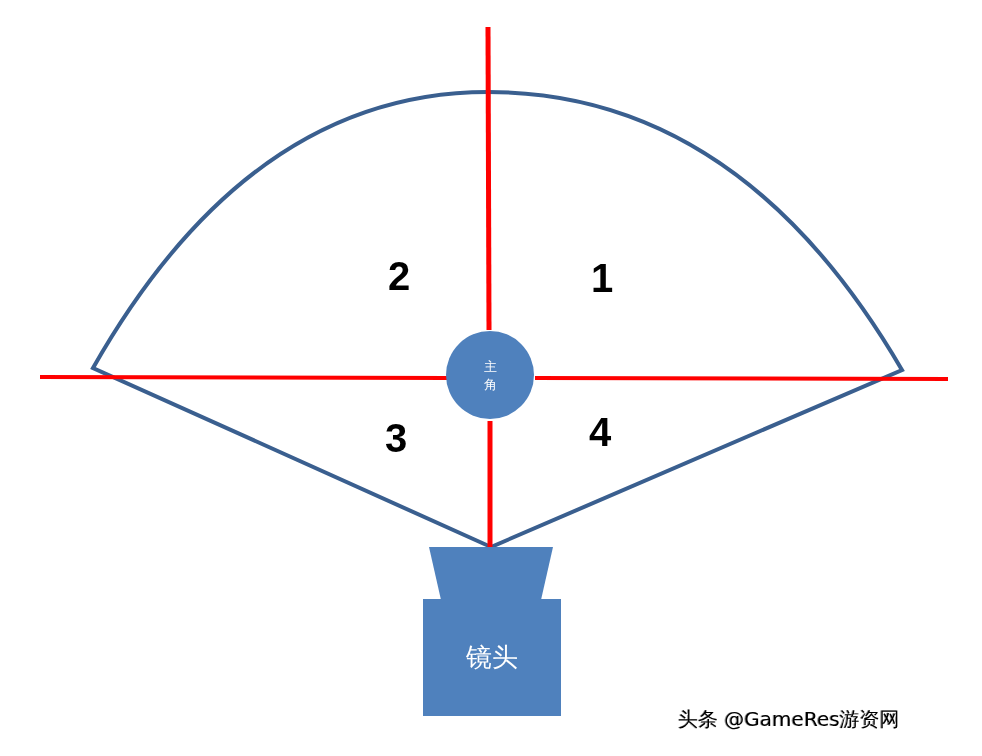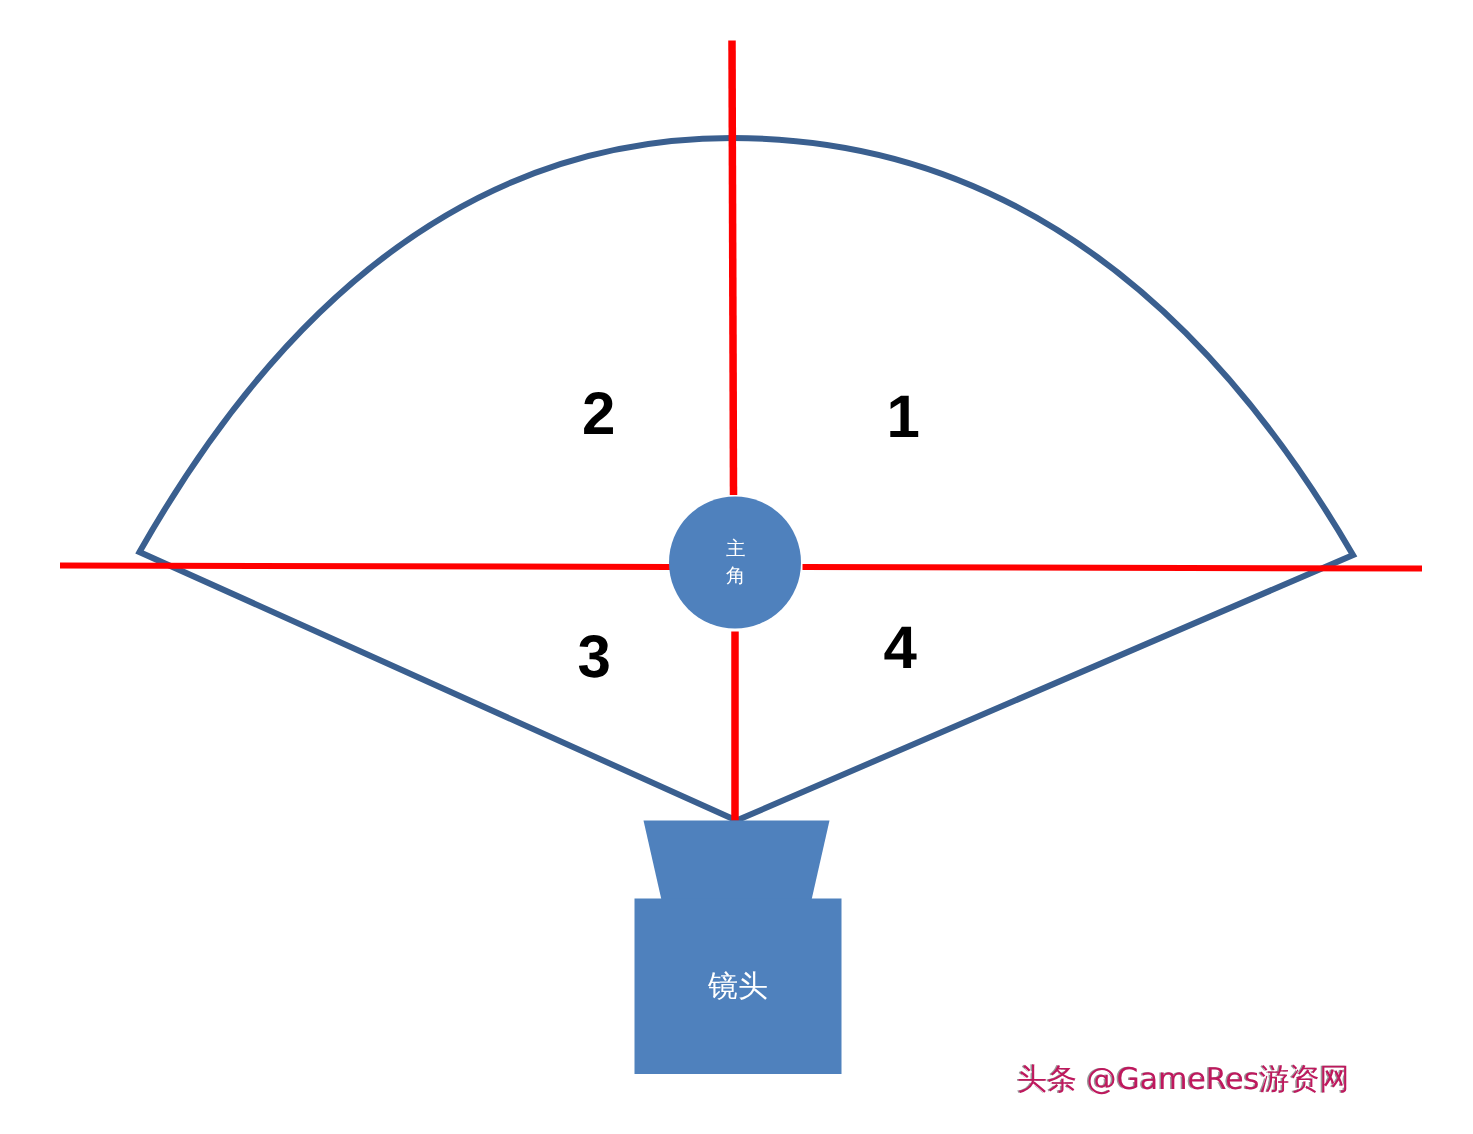--- a/index.html
+++ b/index.html
@@ -1,21 +1,21 @@
 <!DOCTYPE html>
 <html><head>
   <meta charset="utf-8">
   <style>
     html, body { margin: 0; padding: 0; background: #ffffff; }
     body { width: 982px; height: 756px; position: relative; overflow: hidden; font-family: "DejaVu Sans", sans-serif; }
     svg { position: absolute; left: 0; top: 0; }
     .quad-label { position: absolute; font-family: "Liberation Sans", "DejaVu Sans", sans-serif; font-weight: bold; font-size: 40px; color: #000; line-height: 1; }
     .hero-label { position: absolute; left: 447px; top: 332px; width: 87px; height: 87px; display: flex; flex-direction: column; align-items: center; justify-content: center; color: #fff; font-size: 13px; line-height: 18px; }
-    .camera-label { position: absolute; left: 423px; top: 600px; width: 138px; height: 115px; display: flex; align-items: center; justify-content: center; color: #fff; font-size: 20px; }
-    .watermark { position: absolute; left: 678px; top: 706px; font-size: 20px; color: #be185d; text-shadow: 1px 1px 0 #fff, -1px 0 0 #999; letter-spacing: 0px; }
+    .camera-label { position: absolute; left: 423px; top: 600px; width: 138px; height: 115px; display: flex; align-items: center; justify-content: center; color: #fff; font-size: 26px; }
+    .watermark { position: absolute; left: 678px; top: 706px; font-size: 20px; color: #000000; text-shadow: 1px 1px 0 #fff, -1px 0 0 #999; letter-spacing: 0px; }
   </style>
 </head>
 <body>
 
 <svg width="982" height="756" viewBox="0 0 982 756">
 
   <path d="M 491 547 L 93 368 Q 250 92 488 92 Q 740 92 902 370 Z" fill="none" stroke="#3A5F8F" stroke-width="4" stroke-linejoin="miter"></path>
 
   <line x1="40" y1="377" x2="447" y2="378" stroke="#FF0000" stroke-width="4"></line>
   <line x1="535" y1="378" x2="948" y2="379" stroke="#FF0000" stroke-width="4"></line>

